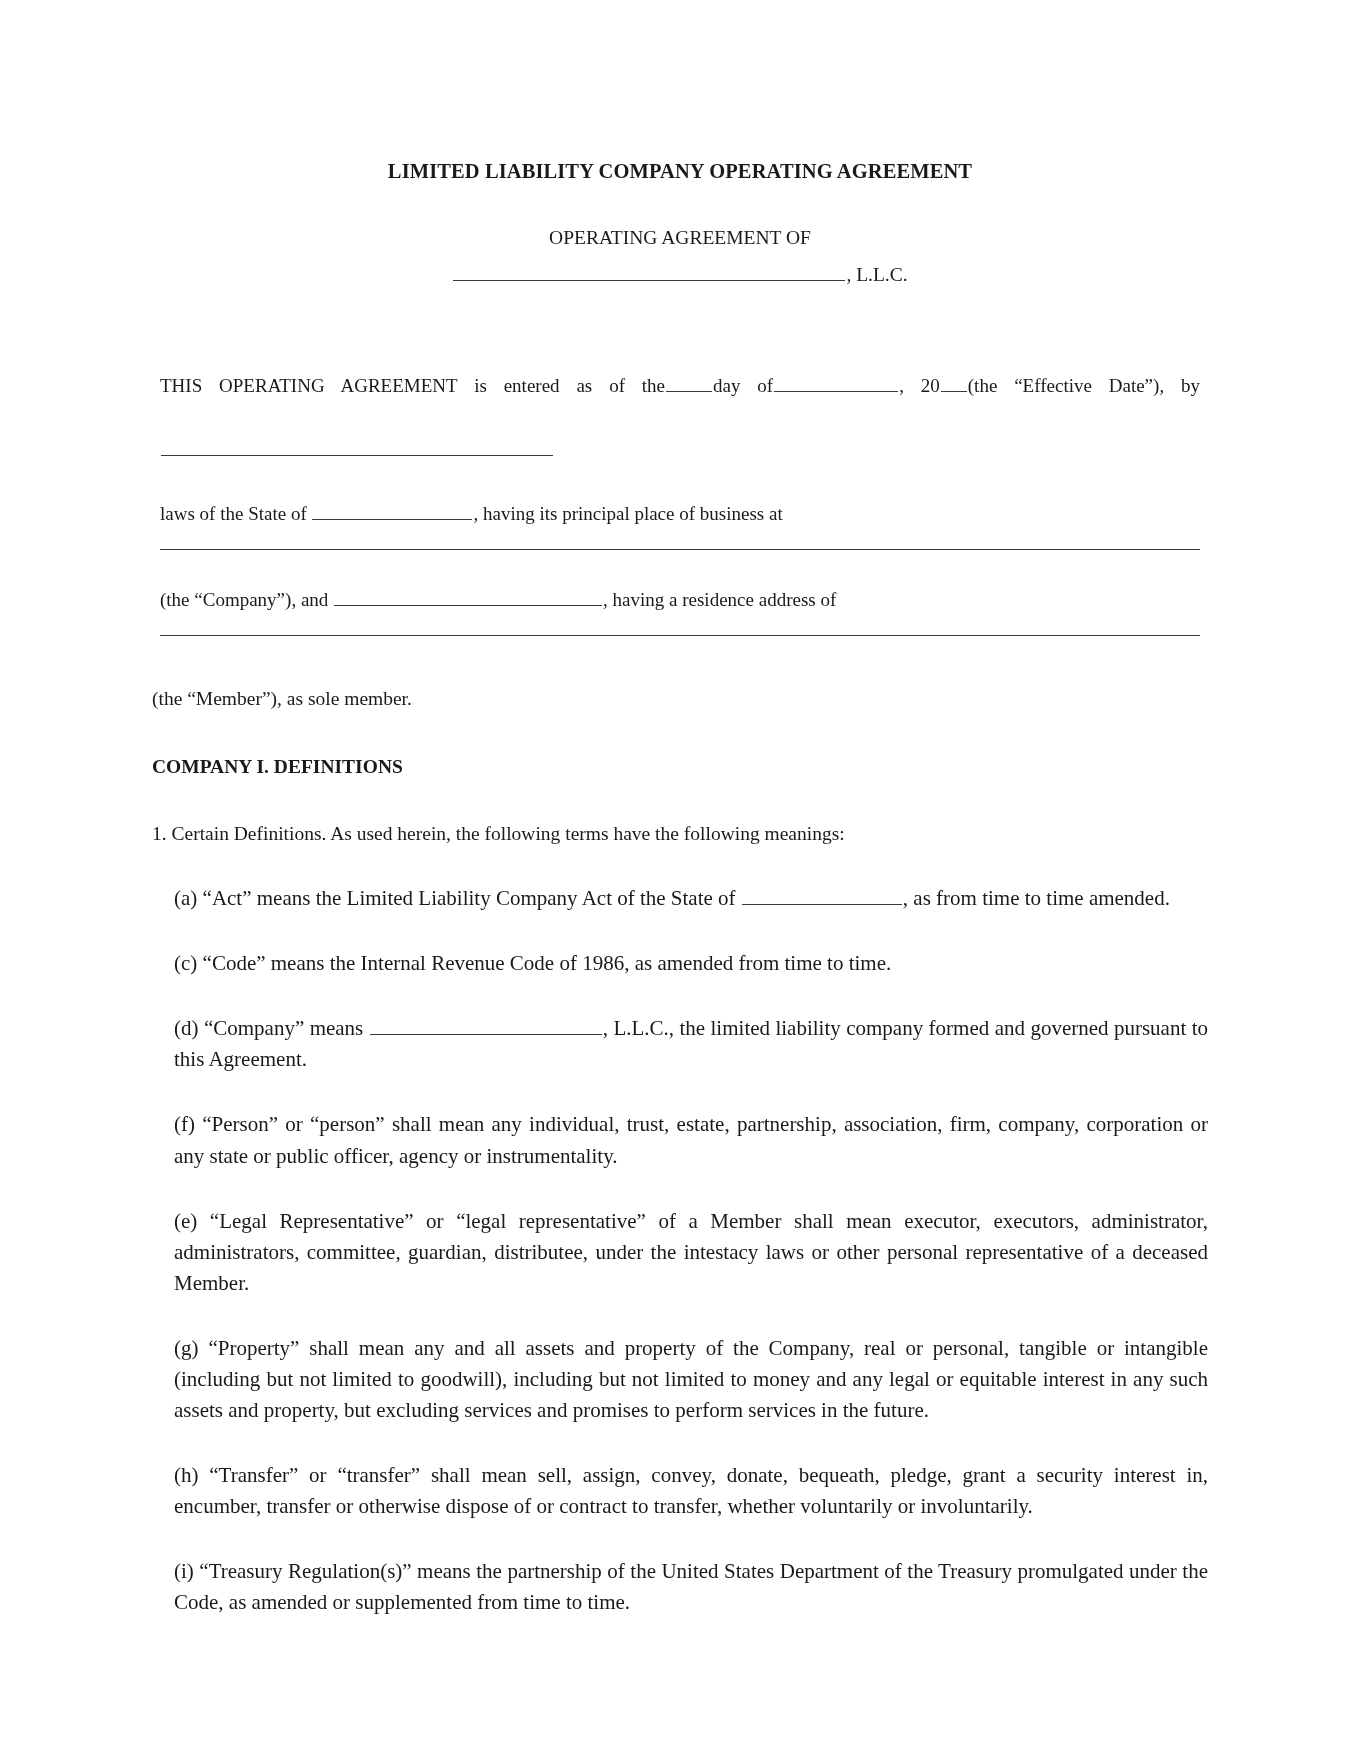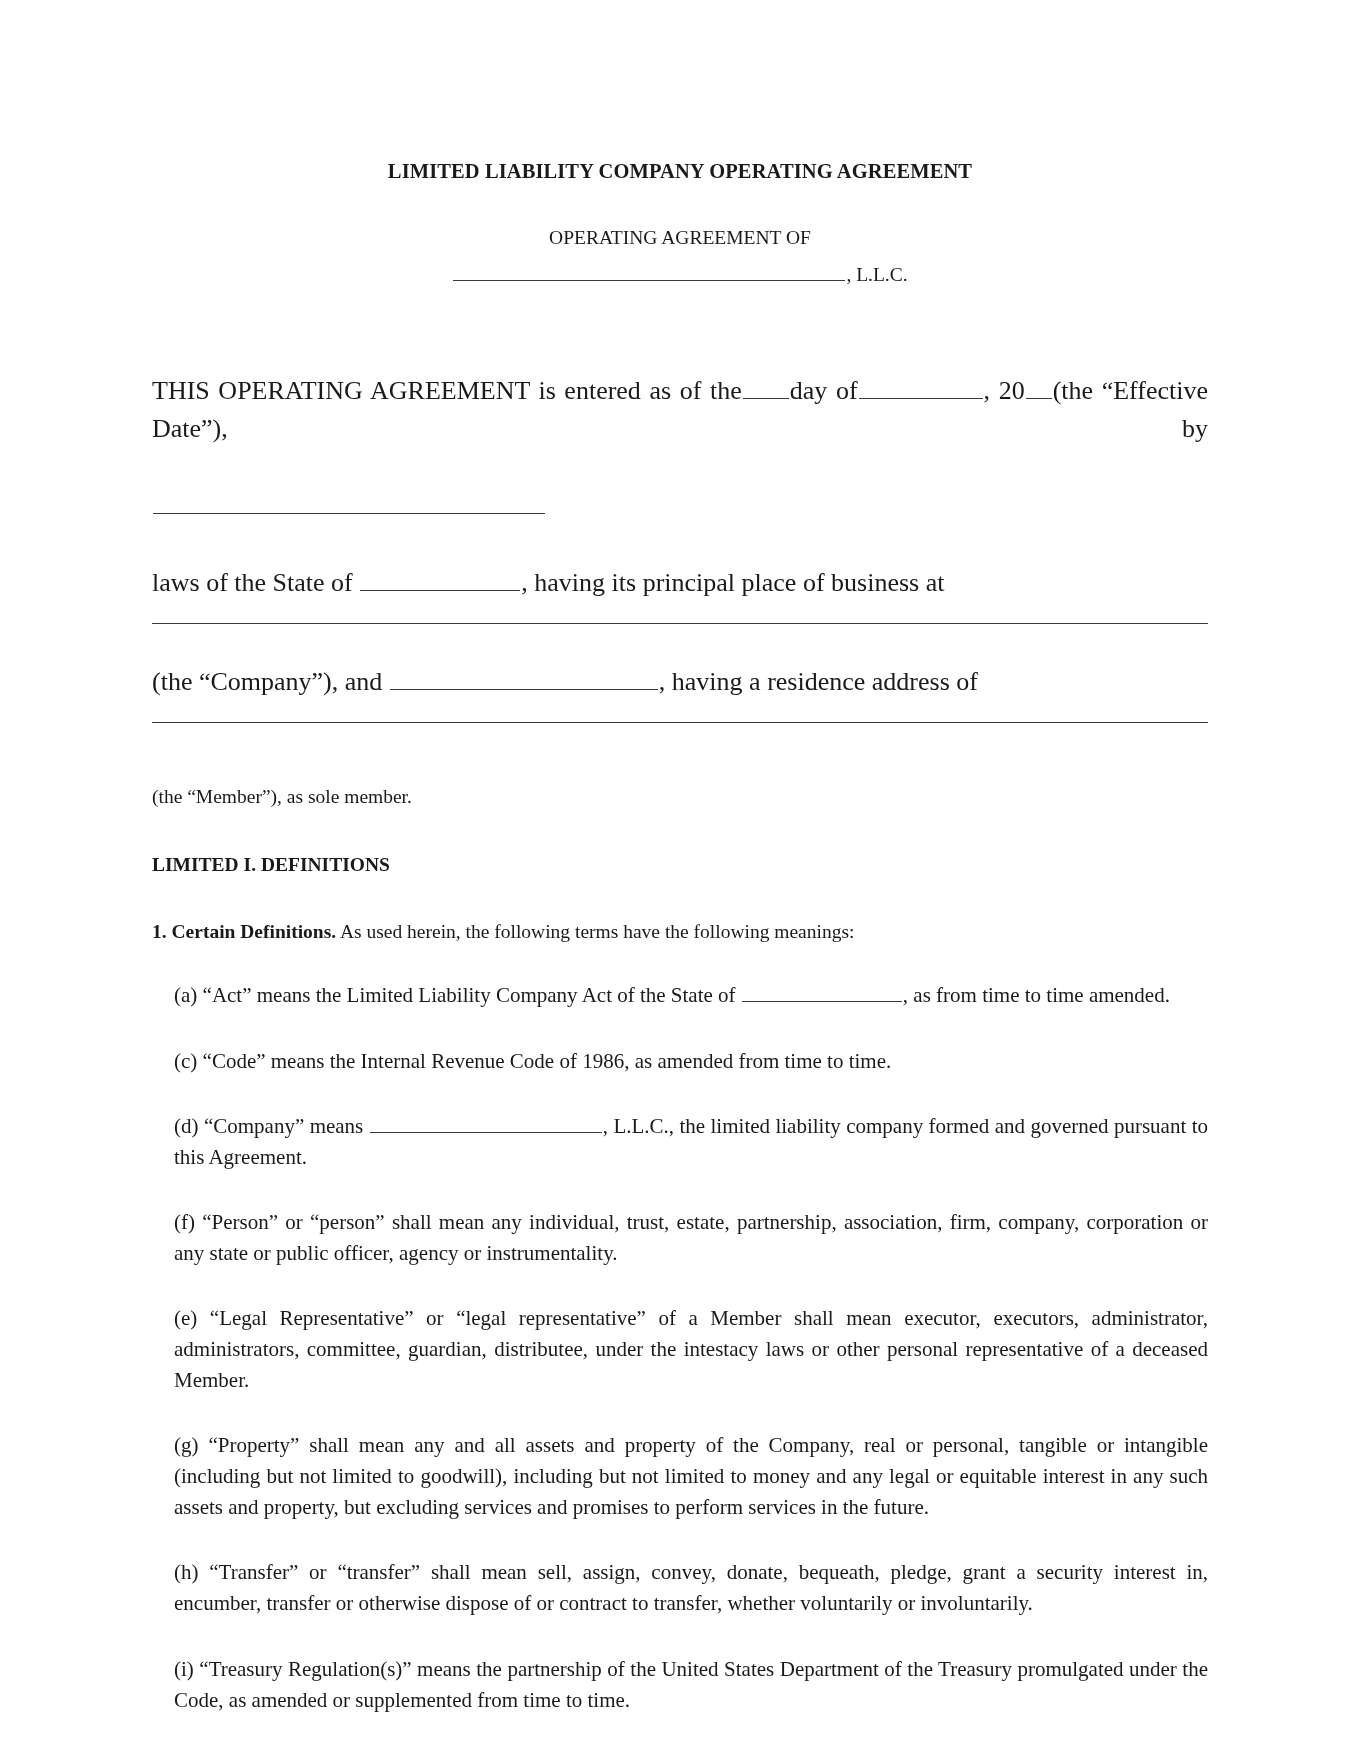--- a/index.html
+++ b/index.html
@@ -57,25 +57,25 @@
   .fill-20  { width: 26px; }
   .rule-full {
     display: block;
     border-bottom: 1px solid #3a3a3a;
     width: 100%;
     height: 0;
     margin: 21px 0 0 0;
   }
   .intro-wrap { margin: 0 0 26px 0; }
   .intro-line {
-    font-size: 26px;
+    font-size: 19px;
     line-height: 1.48;
     text-align: justify;
     text-justify: inter-word;
-    margin: 0;
+    margin: 8px;
   }
   .intro-line::after {
     content: "";
     display: inline-block;
     width: 100%;
     height: 0;
   }
   .closing-line {
     font-size: 19.5px;
     line-height: 1.48;
@@ -87,21 +87,21 @@
     margin: 42px 0 0 0;
     text-align: left;
   }
   .section-para {
     font-size: 19.5px;
     line-height: 1.48;
     margin: 42px 0 0 0;
     text-align: left;
   }
   .section-para .run-in {
-    font-weight: bold;
+    font-weight: normal;
   }
   .defs {
     margin: 34px 0 0 0;
   }
   .def-item {
     font-size: 21px;
     line-height: 1.48;
     text-align: justify;
     text-justify: inter-word;
     margin: 0 0 34px 22px;
@@ -159,21 +159,21 @@
       <span>residence</span>
       <span>address</span>
       <span>of</span>
       <span class="rule-full"></span>
     </p>
 
     <p class="closing-line">(the “Member”), as sole member.</p>
 
   </div>
 
-  <h2 class="article-heading">LIMITED I. DEFINITIONS</h2>
+  <h2 class="article-heading">COMPANY I. DEFINITIONS</h2>
 
   <p class="section-para">
     <span class="run-in">1. Certain Definitions.</span><span> As used herein, the following terms have the following meanings:</span>
   </p>
 
   <div class="defs">
 
     <p class="def-item">
       <span>(a)</span>
       <span>“Act” means the Limited Liability Company Act of the State of</span>

